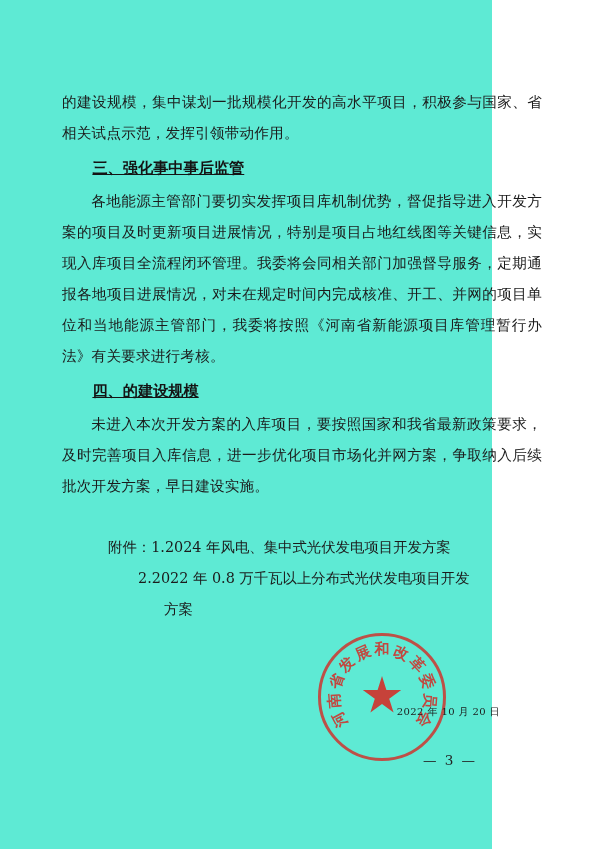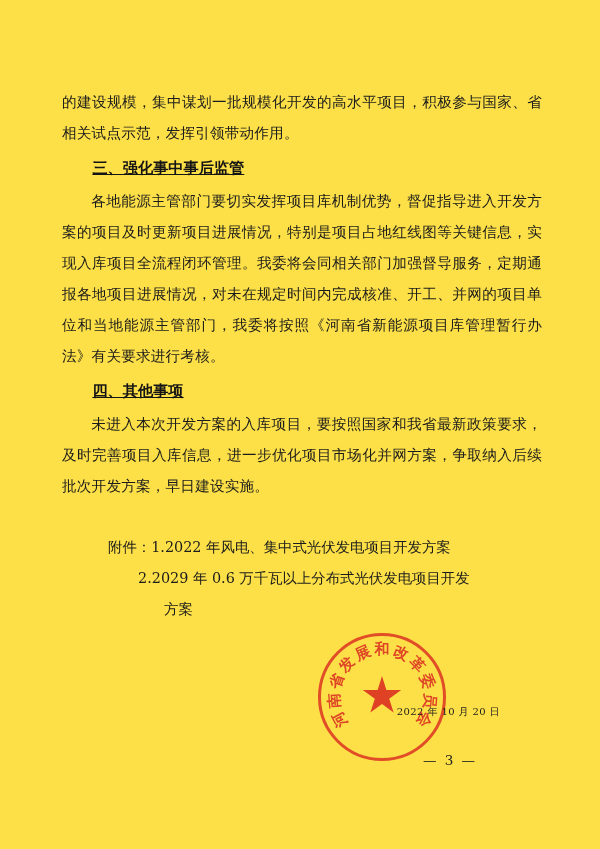--- a/index.html
+++ b/index.html
@@ -8,23 +8,23 @@
     background: #ffffff;
   }
   body {
     width: 600px;
     height: 849px;
     overflow: hidden;
     font-family: "DejaVu Serif", "Liberation Serif", serif;
   }
   .page {
     position: relative;
-    width: 600px;
+    width: 492px;
     height: 849px;
-    background: #fde047;
+    background: #5eead4;
     box-sizing: border-box;
   }
   .doc-body {
     position: absolute;
     left: 62px;
     top: 86px;
     width: 480px;
   }
   .para {
     font-size: 14.6px;
@@ -149,29 +149,29 @@
 <div class="page">
 
   <div class="doc-body">
 
     <p class="para">的建设规模，集中谋划一批规模化开发的高水平项目，积极参与国家、省相关试点示范，发挥引领带动作用。</p>
 
     <p class="heading">三、强化事中事后监管</p>
 
     <p class="para indent">各地能源主管部门要切实发挥项目库机制优势，督促指导进入开发方案的项目及时更新项目进展情况，特别是项目占地红线图等关键信息，实现入库项目全流程闭环管理。我委将会同相关部门加强督导服务，定期通报各地项目进展情况，对未在规定时间内完成核准、开工、并网的项目单位和当地能源主管部门，我委将按照《河南省新能源项目库管理暂行办法》有关要求进行考核。</p>
 
-    <p class="heading">四、其他事项</p>
+    <p class="heading">四、的建设规模</p>
 
     <p class="para indent">未进入本次开发方案的入库项目，要按照国家和我省最新政策要求，及时完善项目入库信息，进一步优化项目市场化并网方案，争取纳入后续批次开发方案，早日建设实施。</p>
 
     <div class="spacer-lg"></div>
 
     <div class="attach">
-      <div class="attach-line"><span>附件：</span><span>1.</span><span>2022 年风电、集中式光伏发电项目开发方案</span></div>
-      <div class="attach-line sub"><span>2.</span><span>2029 年 0.6 万千瓦以上分布式光伏发电项目开发</span></div>
+      <div class="attach-line"><span>附件：</span><span>1.</span><span>2024 年风电、集中式光伏发电项目开发方案</span></div>
+      <div class="attach-line sub"><span>2.</span><span>2022 年 0.8 万千瓦以上分布式光伏发电项目开发</span></div>
       <div class="attach-line sub2">方案</div>
     </div>
 
   </div>
 
   <div class="seal">
     <div class="seal-ring"></div>
     <div class="seal-star"></div>
     <div class="seal-text" id="seal-text">
         <div class="seal-char" style="transform: translate(-42.3815px, 22.5346px) rotate(-118deg);">河</div>

